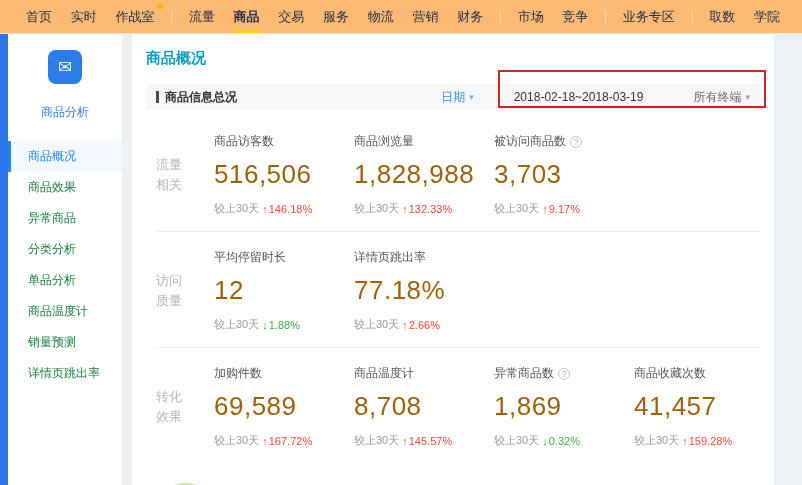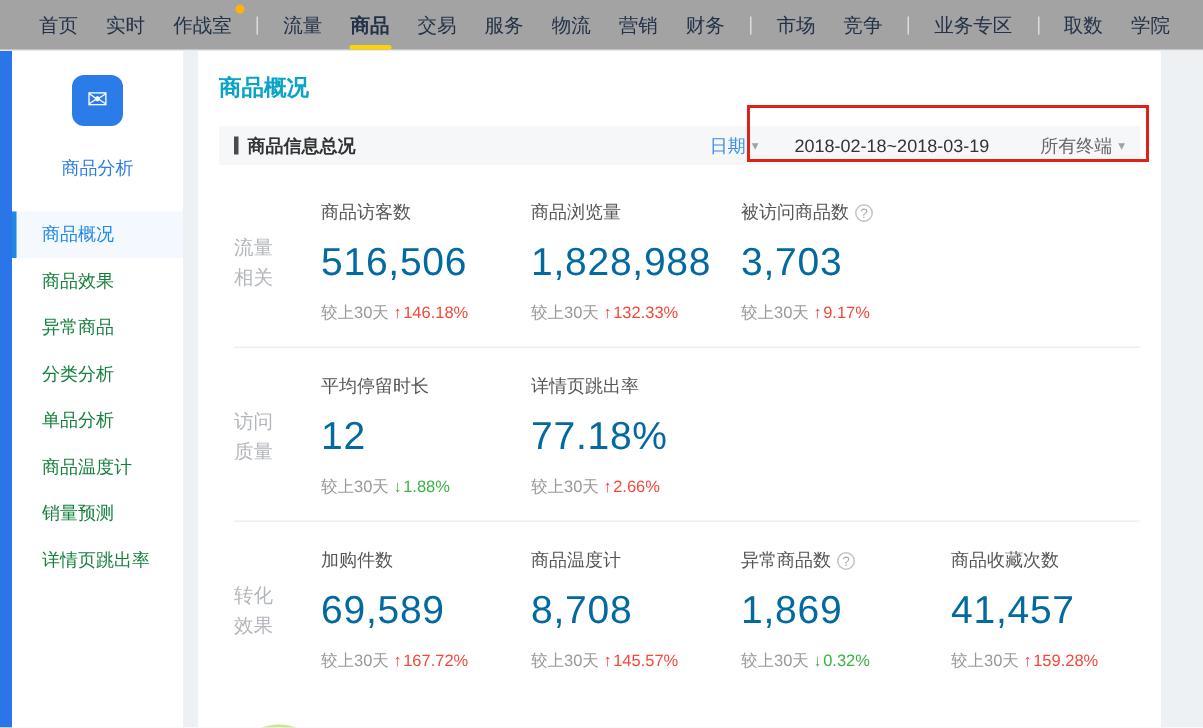--- a/index.html
+++ b/index.html
@@ -1,21 +1,21 @@
 <!DOCTYPE html>
 <html><head>
 <meta charset="utf-8">
 <style>
   * { margin:0; padding:0; box-sizing:border-box; }
   body { background:#e9ebee; font-family:"Liberation Sans","DejaVu Sans",sans-serif; }
   .app { position:relative; width:802px; height:485px; background:#fff; overflow:hidden; }
 
   
   .topnav { height:34px; display:flex; align-items:center; justify-content:space-between;
-            padding:0 20px 0 24px; background:#a3a3a3; border-bottom:1px solid #e8e8e8; }
+            padding:0 20px 0 24px; background:#fdba74; border-bottom:1px solid #e8e8e8; }
   .nav-item { position:relative; font-size:13px; color:#233248; text-decoration:none;
               padding:9px 2px; cursor:pointer; white-space:nowrap; }
   .nav-item.active { font-weight:bold; }
   .nav-item.active::after { content:""; position:absolute; left:50%; transform:translateX(-50%);
               bottom:2px; width:28px; height:3px; background:#fcd305; border-radius:2px; }
   .nav-sep { width:1px; height:12px; background:#ddd; }
   .nav-badge { position:absolute; top:4px; right:-7px; width:6px; height:6px;
               background:#ffb400; border-radius:50%; }
 
   
@@ -34,42 +34,42 @@
   .side-item.active { color:#1f87e8; background:#f3f9ff; border-left-color:#1f87e8; }
 
   
   .main { flex:1; background:#fff; margin:0 28px 0 10px; padding:0 14px; min-width:0; }
   .page-title { font-size:15px; font-weight:bold; color:#09a4c5; padding-top:15px; }
 
   .section-head { margin-top:16px; height:26px; background:#f6f7f8; display:flex;
                   align-items:center; justify-content:space-between; padding:0 10px; }
   .sh-title { display:flex; align-items:center; font-size:12px; font-weight:bold; color:#333; }
   .sh-tick { width:3px; height:12px; background:#4a4a4a; margin-right:6px; }
-  .sh-controls { display:flex; align-items:center; font-size:12px; }
+  .sh-controls { display:flex; align-items:center; font-size:12px;gap:16px; }
   .ctl { cursor:pointer; display:flex; align-items:center; }
   .date-label { color:#3a8ee6; }
   .date-range { color:#333; margin:0 34px 0 24px; }
   .terminal { color:#666; }
   .caret { color:#9ca3af; font-size:9px; margin-left:4px; }
 
   .red-box { position:absolute; left:498px; top:70px; width:268px; height:38px;
              border:2px solid #dd2217; pointer-events:none; }
 
   
   .metrics { padding:6px 0 0 10px; }
   .metric-row { display:flex; align-items:center; padding:17px 0 15px; }
   .metric-row:not(:last-child) { border-bottom:1px solid #efefef; }
   .group-label { width:30px; flex:none; margin-right:28px; font-size:13px; color:#b3b6bb;
                  line-height:1.5; word-break:break-all; }
   .metric-cells { display:flex; flex:1; }
   .metric { width:140px; flex:none; }
   .metric-label { font-size:12px; color:#555; display:flex; align-items:center; gap:4px; }
   .help { width:12px; height:12px; border:1px solid #c0c4ca; border-radius:50%; color:#a7acb4;
           font-size:9px; line-height:11px; text-align:center; cursor:pointer; flex:none; }
-  .metric-value { font-size:26px; color:#0369a1; margin-top:9px; letter-spacing:0.5px; }
+  .metric-value { font-size:26px; color:#a16207; margin-top:9px; letter-spacing:0.5px; }
   .metric-compare { margin-top:11px; font-size:11px; color:#999; display:flex;
                     align-items:center; gap:3px; }
   .chg { display:flex; align-items:center; }
   .chg.up { color:#f5473b; }
   .chg.down { color:#3bb244; }
   .arr { font-size:11px; margin-right:1px; }
 
   
   .insights { display:flex; align-items:flex-start; padding:20px 0 0 8px; }
   .badge-circle { width:64px; height:64px; border:2px solid #cde396; border-radius:50%;

